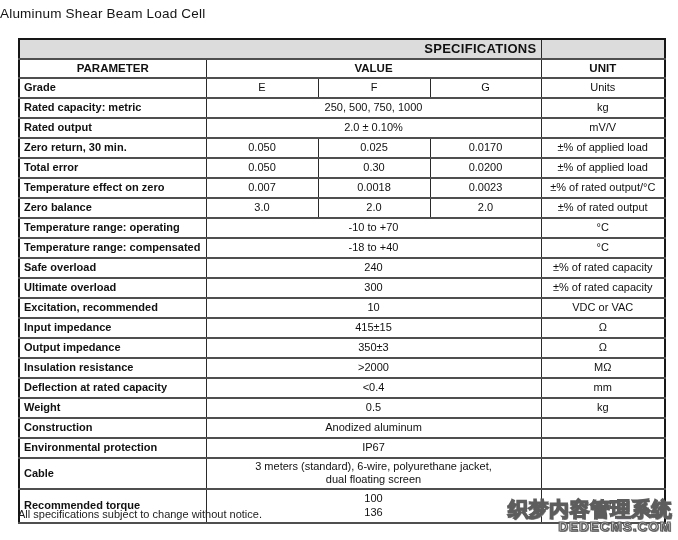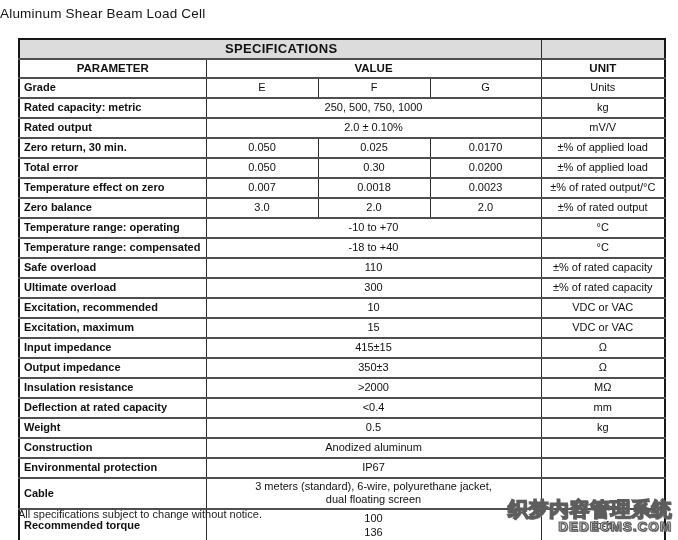--- a/index.html
+++ b/index.html
@@ -50,21 +50,21 @@
     line-height: 1.25;
     height: 16px;
     overflow: hidden;
     white-space: pre-line;
     vertical-align: middle;
   }
   tr.section-row td {
     background: #dcdcdc;
     font-weight: 700;
     font-size: 13px;
-    text-align: center;
+    text-align: right;
     padding-left: 6px;
     letter-spacing: 0.3px;
     height: 14px;
     border-top: none;
   }
   tr.section-row td.section-unit-cell {
     border-left: 1px solid #b5b5b5;
   }
   tr.colhead-row td {
     font-weight: 700;
@@ -195,36 +195,31 @@
           <td class="val" colspan="3">-10 to +70</td>
           <td class="unit">°C</td>
         </tr>
         <tr>
           <td class="param">Temperature range: compensated</td>
           <td class="val" colspan="3">-18 to +40</td>
           <td class="unit">°C</td>
         </tr>
         <tr>
           <td class="param">Safe overload</td>
-          <td class="val" colspan="3">110</td>
+          <td class="val" colspan="3">240</td>
           <td class="unit">±% of rated capacity</td>
         </tr>
         <tr>
           <td class="param">Ultimate overload</td>
           <td class="val" colspan="3">300</td>
           <td class="unit">±% of rated capacity</td>
         </tr>
         <tr>
           <td class="param">Excitation, recommended</td>
           <td class="val" colspan="3">10</td>
-          <td class="unit">VDC or VAC</td>
-        </tr>
-        <tr>
-          <td class="param">Excitation, maximum</td>
-          <td class="val" colspan="3">15</td>
           <td class="unit">VDC or VAC</td>
         </tr>
         <tr>
           <td class="param">Input impedance</td>
           <td class="val" colspan="3">415±15</td>
           <td class="unit">Ω</td>
         </tr>
         <tr>
           <td class="param">Output impedance</td>
           <td class="val" colspan="3">350±3</td>

